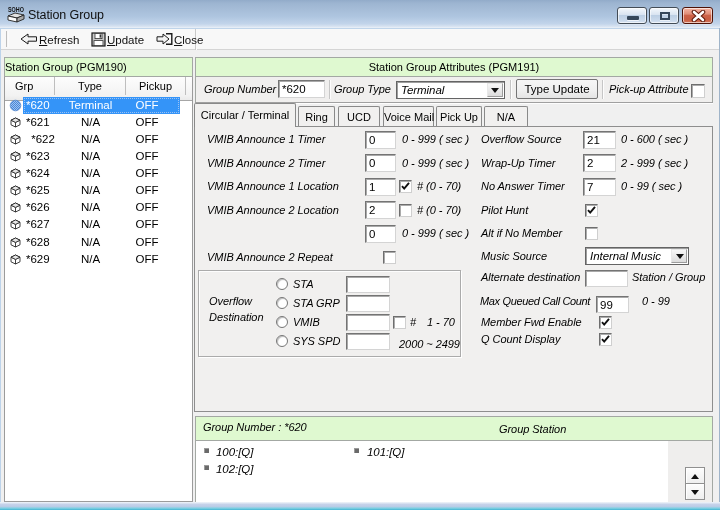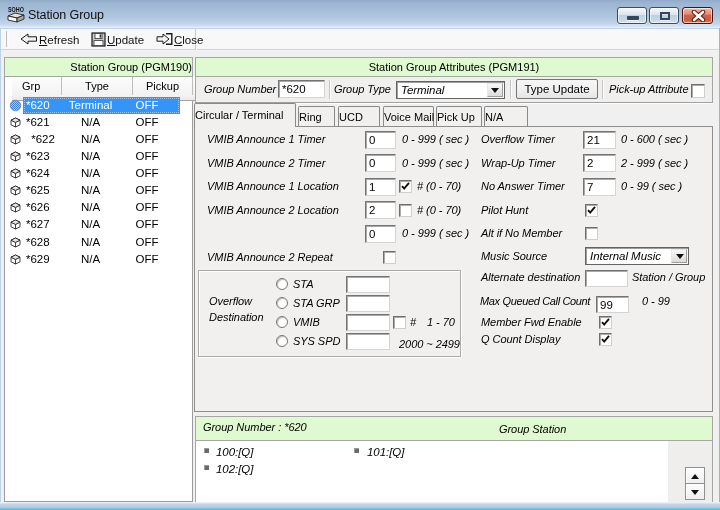--- a/index.html
+++ b/index.html
@@ -20,40 +20,40 @@
 #btn-max{left:649px;width:30px;}
 #btn-close{left:682px;width:31px;background:linear-gradient(180deg,#F6B6A5 0,#E08D77 40%,#CD6248 50%,#C85C41 75%,#D4775C 100%);border-color:#4E1206;}
 
 #toolbar{position:absolute;left:1px;top:29px;width:718px;height:21px;background:#F8F8F8;border-bottom:1px solid #D5D5D5;}
 #tbgap{position:absolute;left:1px;top:51px;width:718px;height:6px;background:#F0F0F0;}
 .tbtxt{position:absolute;top:34px;font-size:11.5px;color:#111;}
 .tbtxt u{text-decoration:underline;}
 
 .greenhdr{position:absolute;background:#DFF9D0;border:1px solid #A3A8A3;font-size:11px;z-index:3;}
 #lpanel{position:absolute;left:4px;top:57px;width:189px;height:445px;background:#fff;border:1px solid #9B9B9B;}
-#lhead{position:absolute;left:7px;top:19px;width:187px;height:24px;background:linear-gradient(180deg,#FDFDFD 0,#F2F2F2 80%,#EAEAEA 100%);border-bottom:1px solid #A6A6A6;}
+#lhead{position:absolute;left:0;top:19px;width:187px;height:24px;background:linear-gradient(180deg,#FDFDFD 0,#F2F2F2 80%,#EAEAEA 100%);border-bottom:1px solid #A6A6A6;}
 .hcell{position:absolute;top:0;height:18px;border-right:1px solid #BEBEBE;text-align:center;line-height:18px;font-size:11px;}
 .trow{position:absolute;left:0;width:187px;height:17px;font-size:11.5px;line-height:17px;}
 .tsel{position:absolute;background:#3494F8;color:#fff;}
 .ccell{position:absolute;top:0;height:17px;text-align:center;width:71px;}
 
 #rpanel-hdr{left:195px;top:57px;width:518px;height:20px;text-align:center;line-height:19px;}
 #band{position:absolute;left:195px;top:77px;width:518px;height:25px;background:#F0EFEE;border-left:1px solid #A3A8A3;border-right:1px solid #A3A8A3;}
 #band-bot1{position:absolute;left:195px;top:102px;width:518px;height:1px;background:#A0A0A0;}
 #band-bot2{position:absolute;left:195px;top:103px;width:518px;height:1px;background:#FDFDFD;}
 .tb{position:absolute;background:#fff;border:1px solid #747474;border-right-color:#D4D4D4;border-bottom-color:#D4D4D4;box-shadow:inset 1px 1px 0 #A9A9A9;font-size:11.5px;font-family:"Liberation Sans",sans-serif;padding:2px 0 0 3px;line-height:12px;}
 .sep{position:absolute;width:2px;border-left:1px solid #C6C6C6;border-right:1px solid #FDFDFD;}
 .btn{position:absolute;background:linear-gradient(180deg,#F6F6F6 0,#EFEFEF 60%,#E4E4E4 100%);border:1px solid #757575;border-radius:2px;text-align:center;font-size:11.5px;}
 .cb{position:absolute;width:13px;height:13px;background:#fff;border:1px solid #6E6E6E;border-right-color:#CFCFCF;border-bottom-color:#CFCFCF;box-shadow:inset 1px 1px 0 #ABABAB;}
 .rd{position:absolute;width:12px;height:12px;background:#fff;border:1px solid #767676;border-radius:50%;box-shadow:inset 1px 1px 1px #BDBDBD;}
 .combo{position:absolute;background:#fff;border:1px solid #646464;box-shadow:inset 1px 1px 0 #9E9E9E;}
 .combo .ar{position:absolute;right:1px;top:1px;bottom:1px;width:16px;background:linear-gradient(180deg,#F7F7F7,#DCDCDC);border:1px solid #9C9C9C;border-top-color:#E8E8E8;border-left-color:#E8E8E8;}
 .tri{position:absolute;width:0;height:0;border-left:4px solid transparent;border-right:4px solid transparent;border-top:5px solid #111;}
 
-.tab{position:absolute;background:#F1F0EF;border:1px solid #898989;border-bottom:none;border-radius:2px 2px 0 0;font-size:11px;white-space:nowrap;}
+.tab{position:absolute;background:#F1F0EF;border:1px solid #898989;border-bottom:none;border-radius:2px 2px 0 0;text-align:center;font-size:11px;white-space:nowrap;}
 #pane{position:absolute;left:194px;top:126px;width:519px;height:286px;background:#F1F0EF;border:1px solid #8E8E8E;}
 #gbox{position:absolute;left:198px;top:270px;width:263px;height:87px;border:1px solid #ABABAB;box-shadow:1px 1px 0 #fff,inset 1px 1px 0 #fdfdfd;}
 
 #bpanel-hdr{left:195px;top:416px;width:518px;height:25px;}
 #blist{position:absolute;left:195px;top:441px;width:473px;height:61px;background:#fff;border-left:1px solid #A3A8A3;}
 #bgrey{position:absolute;left:668px;top:441px;width:45px;height:61px;background:#EFEEED;border-right:1px solid #A3A8A3;}
 .spin{position:absolute;left:685px;width:20px;height:17px;background:linear-gradient(180deg,#FDFDFD,#EFEFEF);border:1px solid #909090;box-shadow:inset 1px 1px 0 #fff;}
 .bullet{position:absolute;width:5px;height:5px;background:#6A6A6A;box-shadow:inset 1px 1px 0 #9a9a9a;}
 </style></head>
 <body>
@@ -78,21 +78,21 @@
 <path d="M3 2 L12 10 M12 2 L3 10" stroke="#FFFFFF" stroke-width="2.6" stroke-linecap="round"></path>
 </svg>
 </div>
 </div>
 <div id="frame-l"></div>
     <div id="frame-r"></div>
     <div id="frame-b"></div>
 <div class="abs" style="left:1px;top:50px;width:718px;height:452px;background:#F0F0F0"></div>
 <div id="toolbar"></div>
     <div id="tbgap"></div>
-<div class="greenhdr" style="left:4px;top:57px;width:189px;height:20px;text-align:right;line-height:19px">Station Group (PGM190)</div>
+<div class="greenhdr" style="left:4px;top:57px;width:189px;height:20px;text-align:left;line-height:19px">Station Group (PGM190)</div>
 <div id="lpanel">
 <div id="lhead">
         <div class="hcell" style="left:0;width:50px;text-align:left;padding-left:10px">Grp</div>
         <div class="hcell" style="left:50px;width:71px">Type</div>
         <div class="hcell" style="left:121px;width:60px">Pickup</div>
       </div>
 <div class="tsel" style="left:18px;top:39px;width:157px;height:17px;outline:1px dotted #9CC2F4;outline-offset:-2px"></div>
 <svg class="abs" style="left:4px;top:41px" width="13" height="13" viewBox="0 0 13 13">
         <defs>
           <pattern id="dth" width="2" height="2" patternUnits="userSpaceOnUse">
@@ -258,21 +258,21 @@
 <div class="rd" style="left:276px;top:316px"></div>
 <div class="lb" style="left:293px;top:316px">VMIB</div>
 <div class="tb" style="left:346px;top:314px;width:44px;height:17px"></div>
 <div class="rd" style="left:276px;top:335px"></div>
 <div class="lb" style="left:293px;top:335px">SYS SPD</div>
 <div class="tb" style="left:346px;top:333px;width:44px;height:17px"></div>
 <div class="cb" style="left:393px;top:316px"></div>
 <div class="lb" style="left:410px;top:316px">#</div>
 <div class="lb" style="left:427px;top:316px">1 - 70</div>
 <div class="lb" style="left:399px;top:338px">2000 ~ 2499</div>
-<div class="lb" style="left:481px;top:133px">Overflow Timer</div>
+<div class="lb" style="left:481px;top:133px">Overflow Source</div>
 <div class="lb" style="left:481px;top:156.5px">Wrap-Up Timer</div>
 <div class="lb" style="left:481px;top:180px">No Answer Timer</div>
 <div class="lb" style="left:481px;top:203.5px">Pilot Hunt</div>
 <div class="lb" style="left:481px;top:227px">Alt if No Member</div>
 <div class="lb" style="left:481px;top:249.5px">Music Source</div>
 <div class="lb" style="left:481px;top:271px">Alternate destination</div>
 <div class="lb" style="left:480px;top:294.5px;letter-spacing:-0.35px">Max Queued Call Count</div>
 <div class="lb" style="left:481px;top:315.5px">Member Fwd Enable</div>
 <div class="lb" style="left:481px;top:332.5px">Q Count Display</div>
 <div class="tb" style="left:583px;top:130.5px;width:33px;height:18px">21</div>

